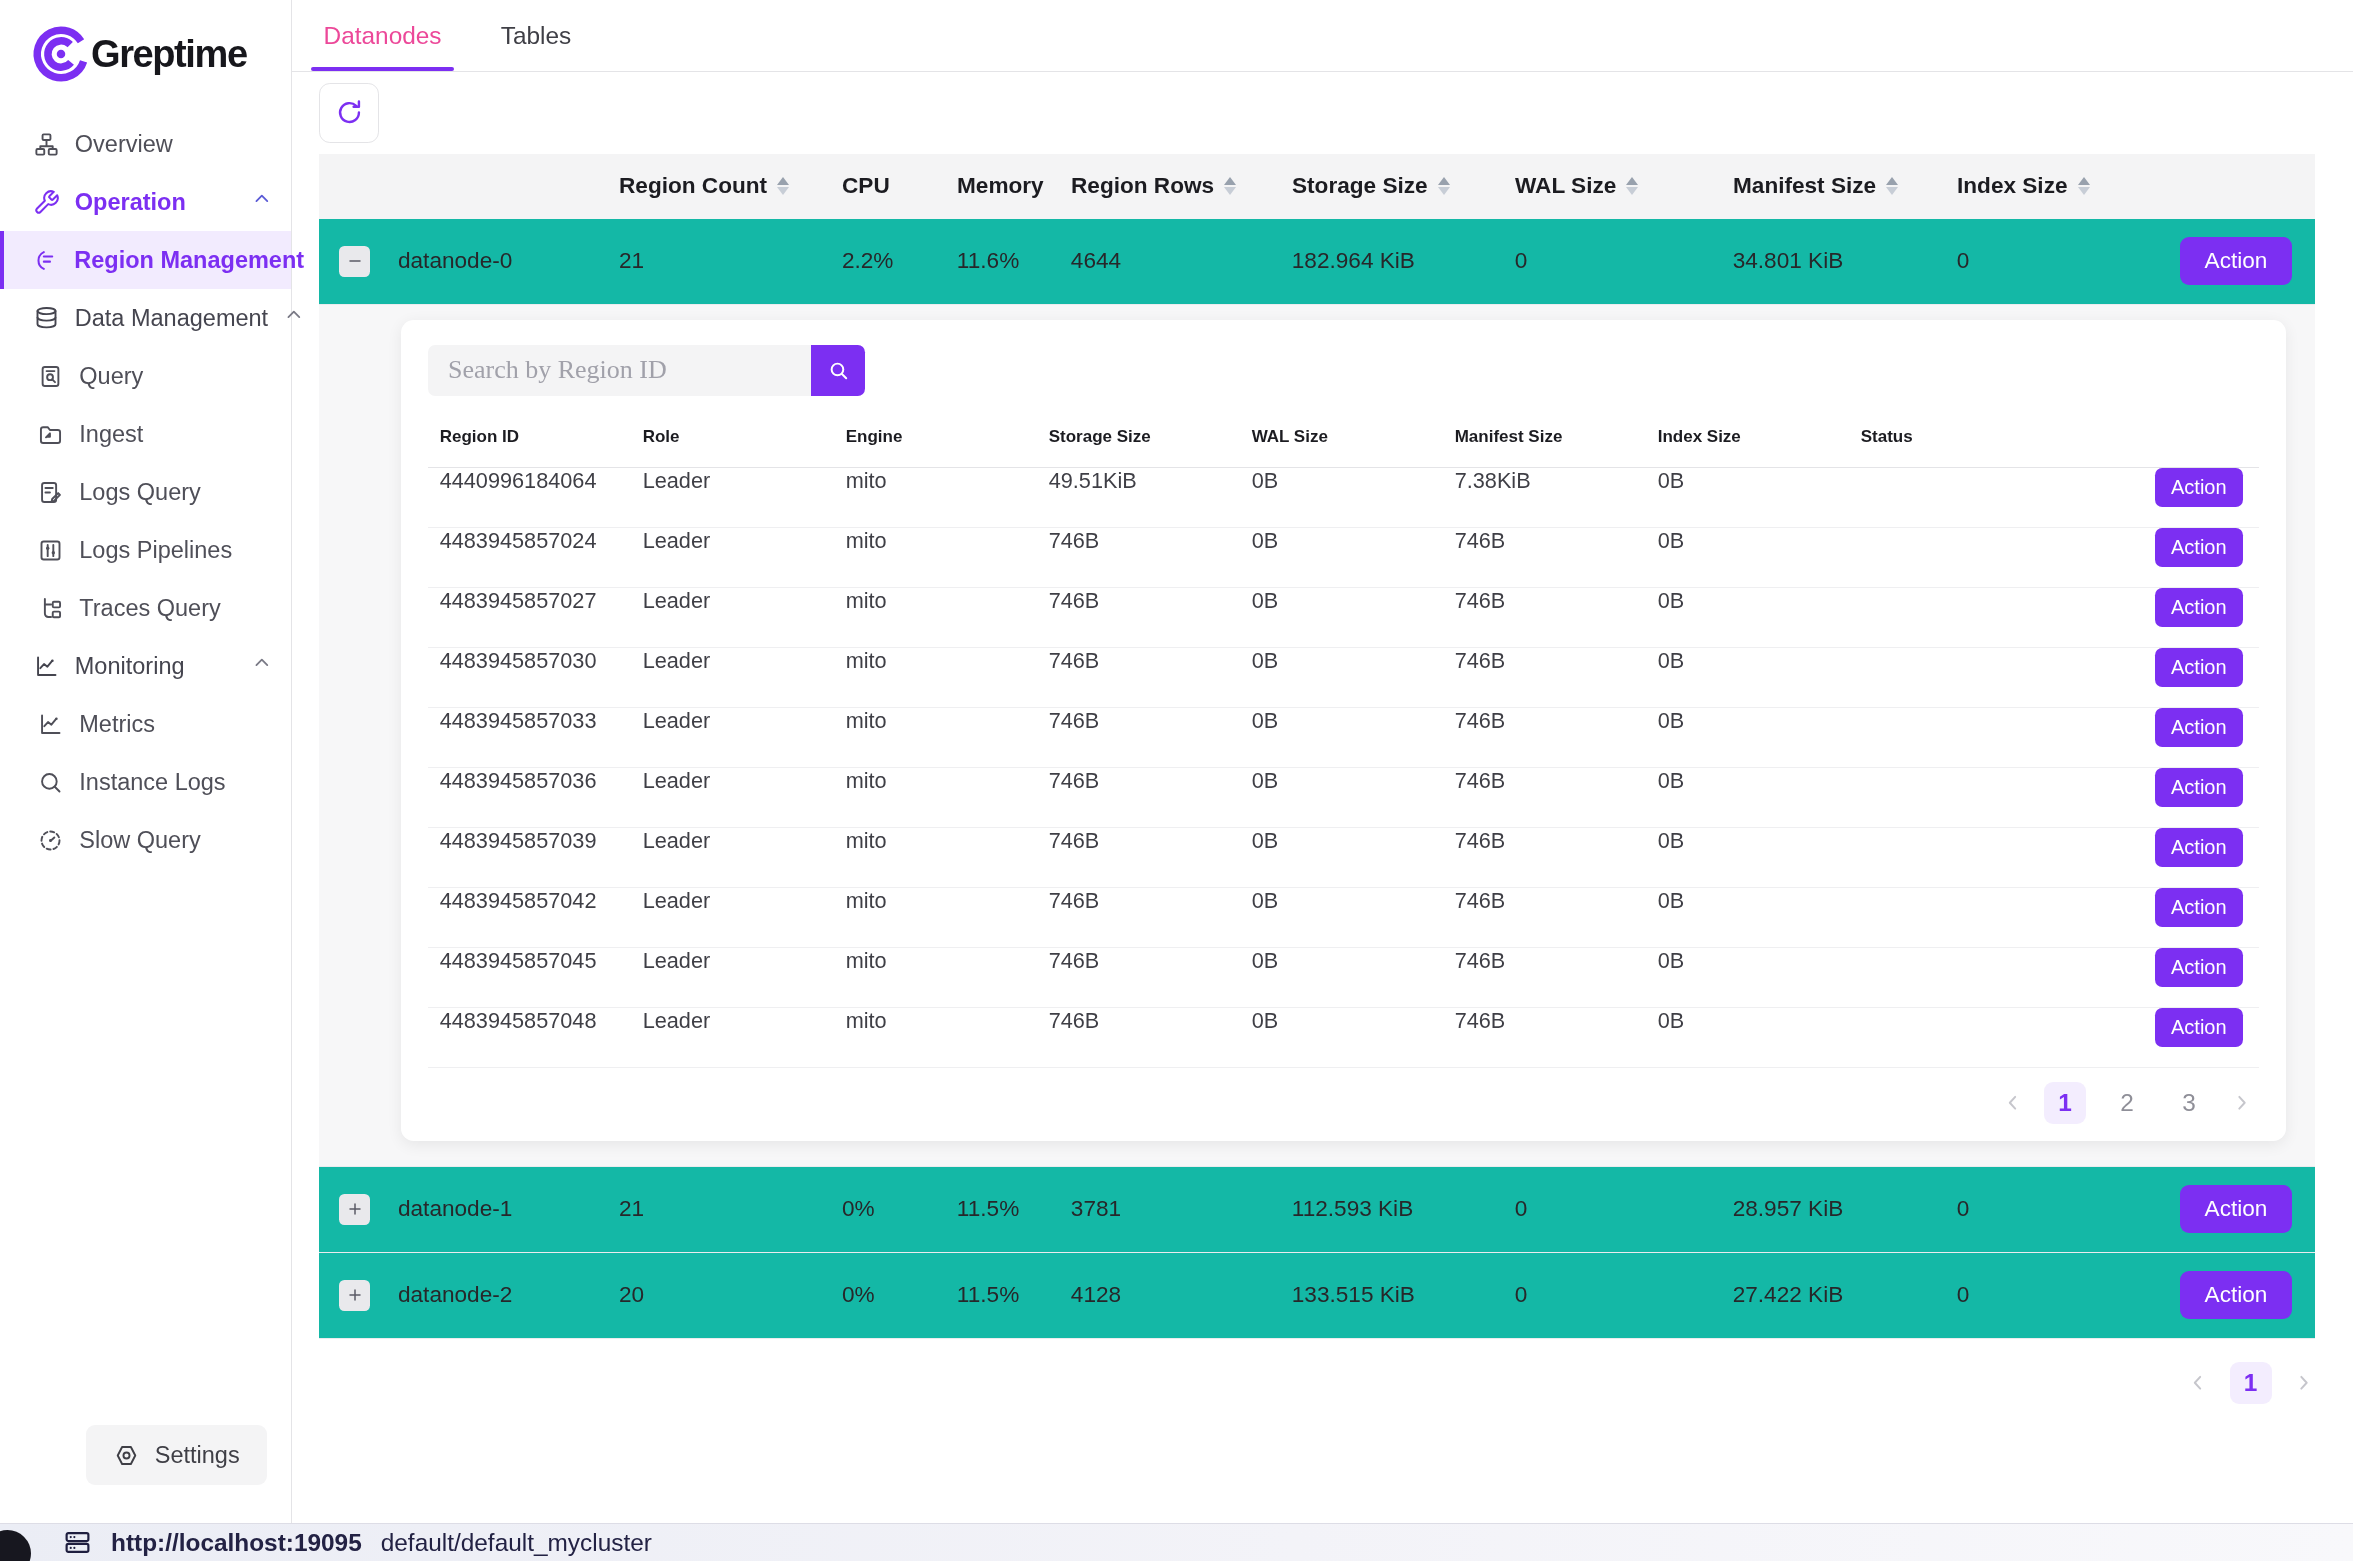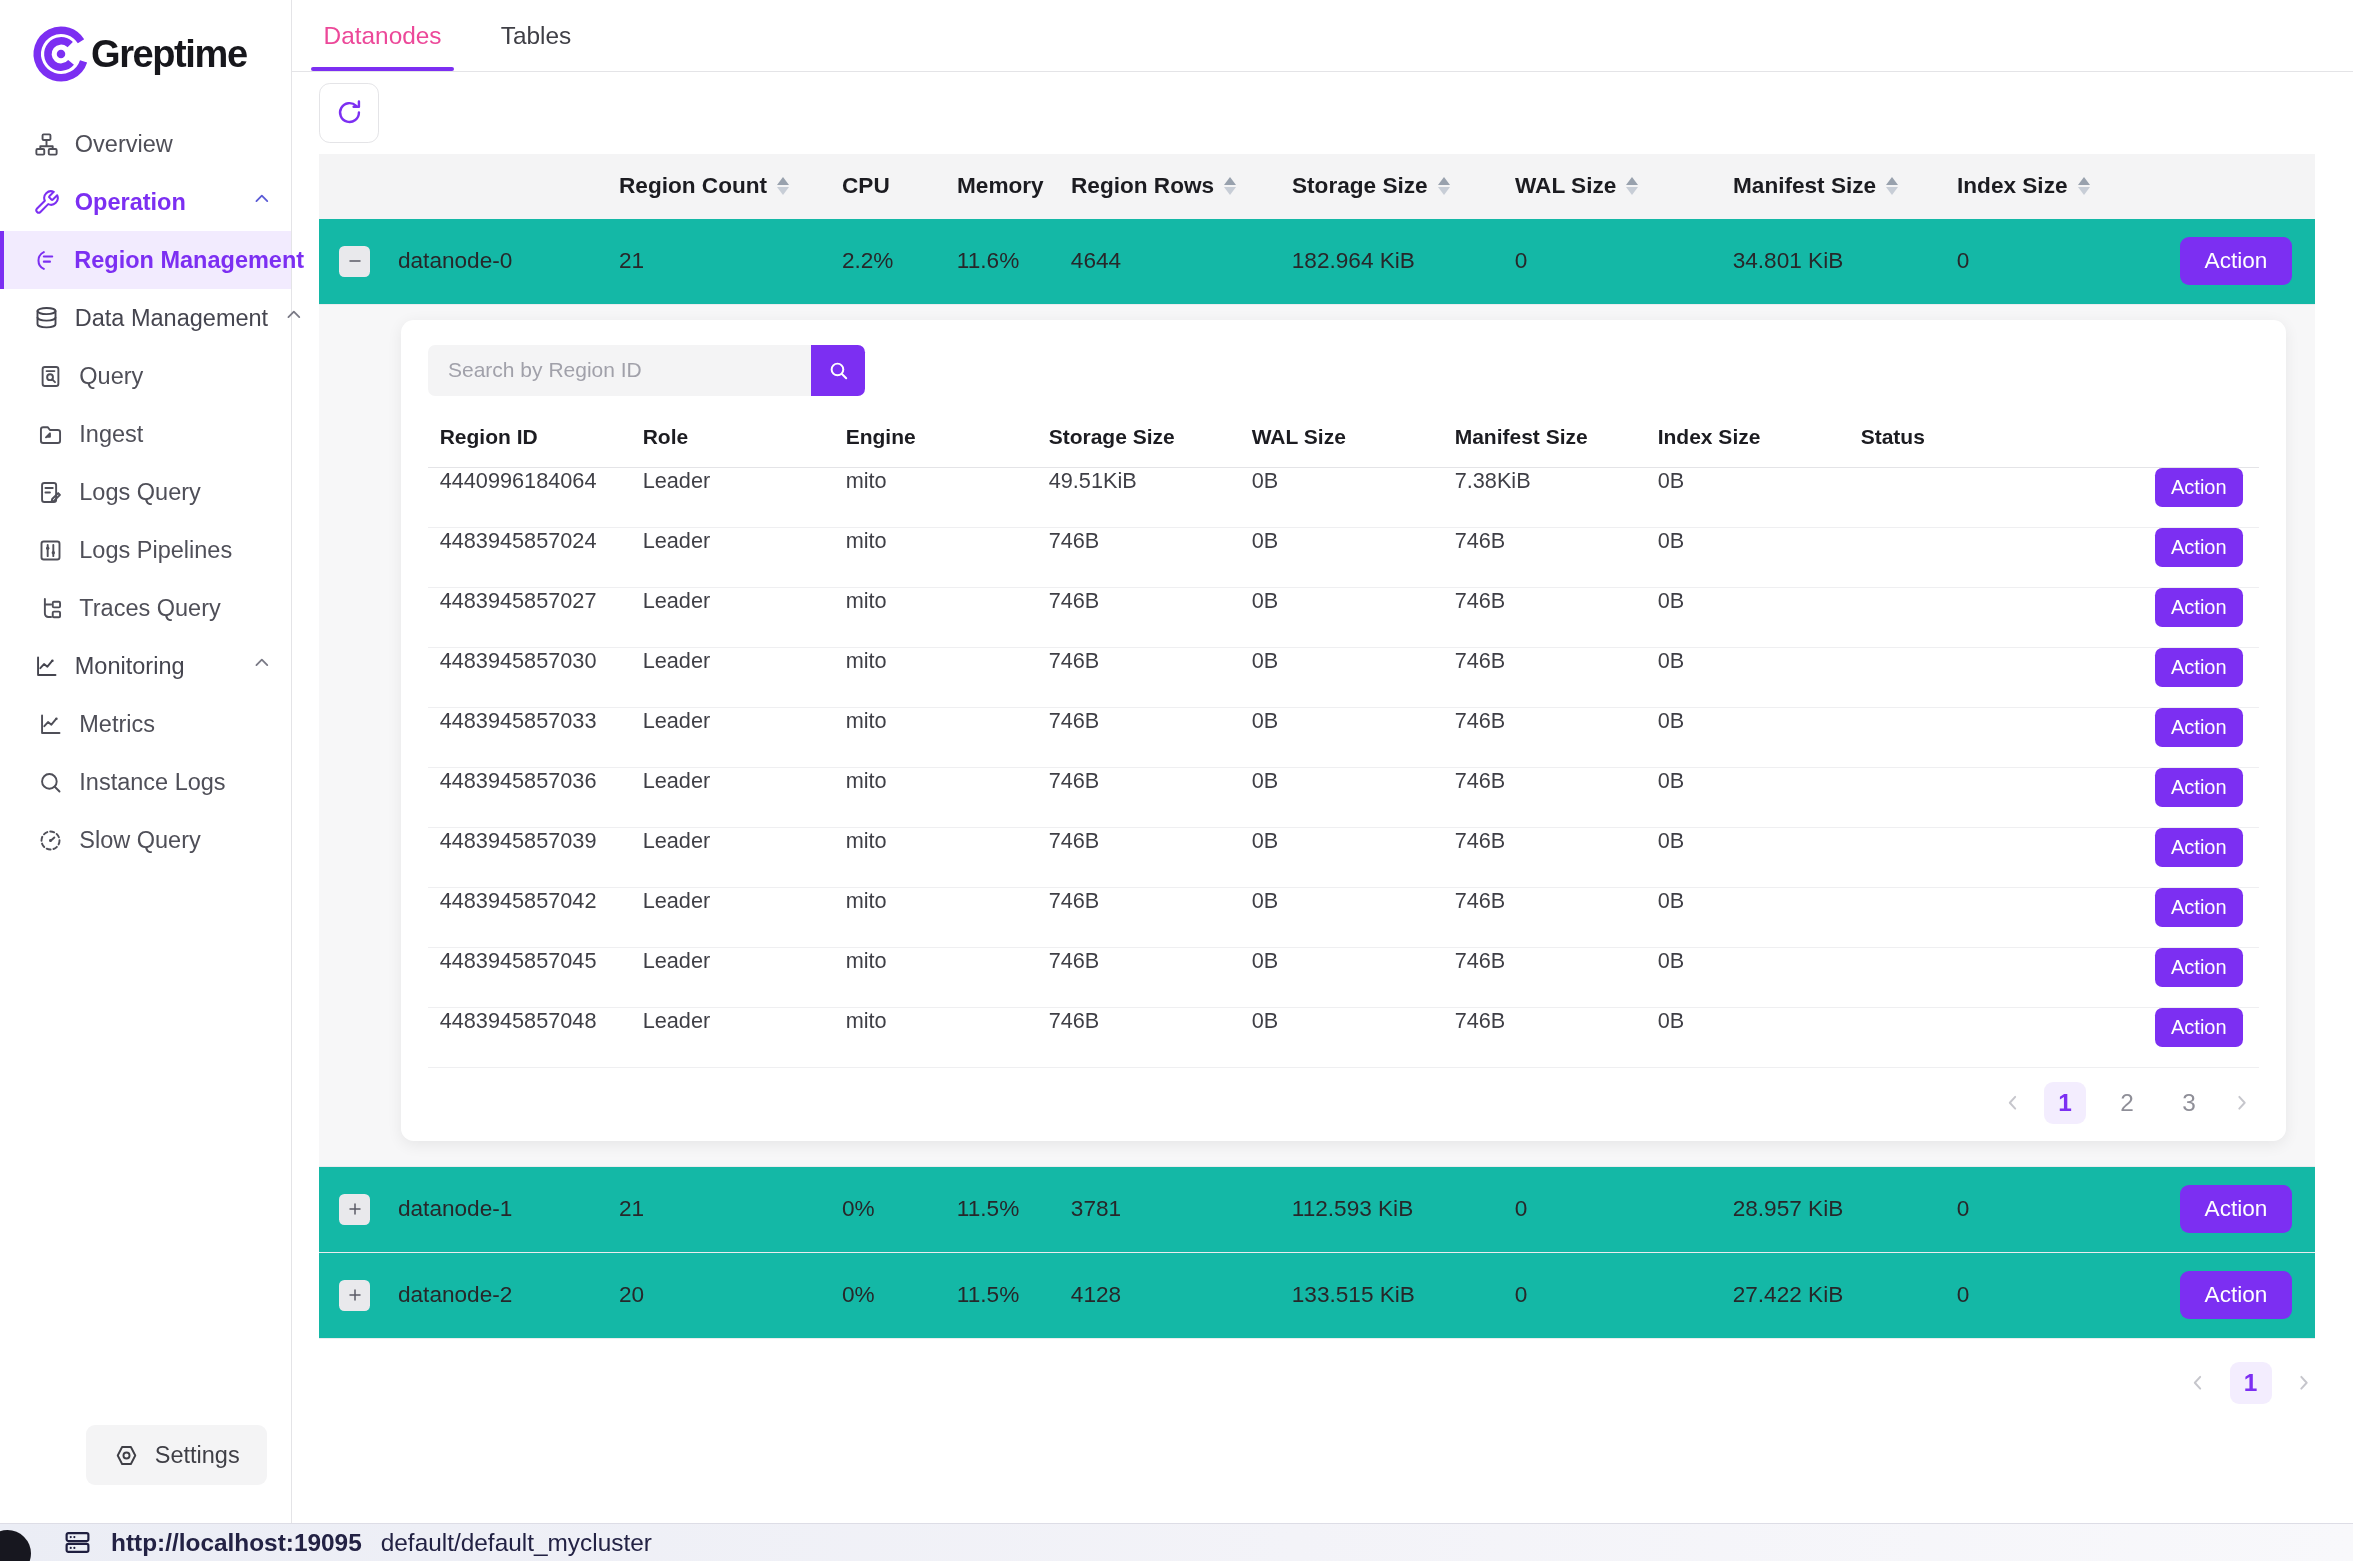--- a/index.html
+++ b/index.html
@@ -53,26 +53,26 @@
               display:flex;align-items:center;justify-content:center;margin-left:20px;cursor:pointer}
   .expand-btn svg{width:20px;height:20px}
   .action-btn{background:#7C2FF2;color:#fff;border:none;border-radius:9px;font-size:22.6px;padding:10.8px 25px;
               font-family:inherit;cursor:pointer}
 
   
   .expand-panel{background:#f7f7f8;padding:15.3px 29px 24.4px 82px;border-bottom:0.9px solid #ebebee}
   .region-card{background:#fff;border-radius:12.6px;box-shadow:0 3.6px 14.4px rgba(0,0,0,.07);padding:25px 27px 3.6px 27px}
   .search-row{display:flex}
   .search-input{width:383px;height:51px;background:#f4f4f5;border:none;border-radius:7.2px 0 0 7.2px;padding:0 20px;
-                font-size:21px;color:#3f3f46;font-family:Liberation Sans, sans-serif;outline:none}
+                font-size:26px;color:#3f3f46;font-family:Liberation Serif, serif;outline:none}
   .search-input::placeholder{color:#a1a1aa}
   .search-btn{width:54px;height:51px;background:#7C2FF2;border:none;border-radius:0 7.2px 7.2px 0;
               display:flex;align-items:center;justify-content:center;cursor:pointer}
   .search-btn svg{width:25px;height:25px}
-  .rhead{display:flex;align-items:center;height:61px;font-weight:600;font-size:21px;color:#1c1c21;
+  .rhead{display:flex;align-items:center;height:61px;font-weight:600;font-size:17px;color:#1c1c21;
          border-bottom:0.9px solid #e4e4e7;margin-top:10.8px}
   .rrow{display:flex;align-items:flex-start;height:60px;font-size:21.7px;color:#3f3f46;border-bottom:0.9px solid #efeff1}
   .rc{width:203px;padding-left:11.7px}
   .rc-status{flex:1;width:auto}
   .rc-action{width:126px;display:flex;justify-content:flex-end;padding-right:16.2px}
   .r-action-btn{background:#7C2FF2;color:#fff;border:none;border-radius:7.2px;font-size:20px;padding:8.1px 16.2px;
                 font-family:inherit;cursor:pointer}
 
   
   .pagination{display:flex;justify-content:flex-end;align-items:center;gap:20px}

